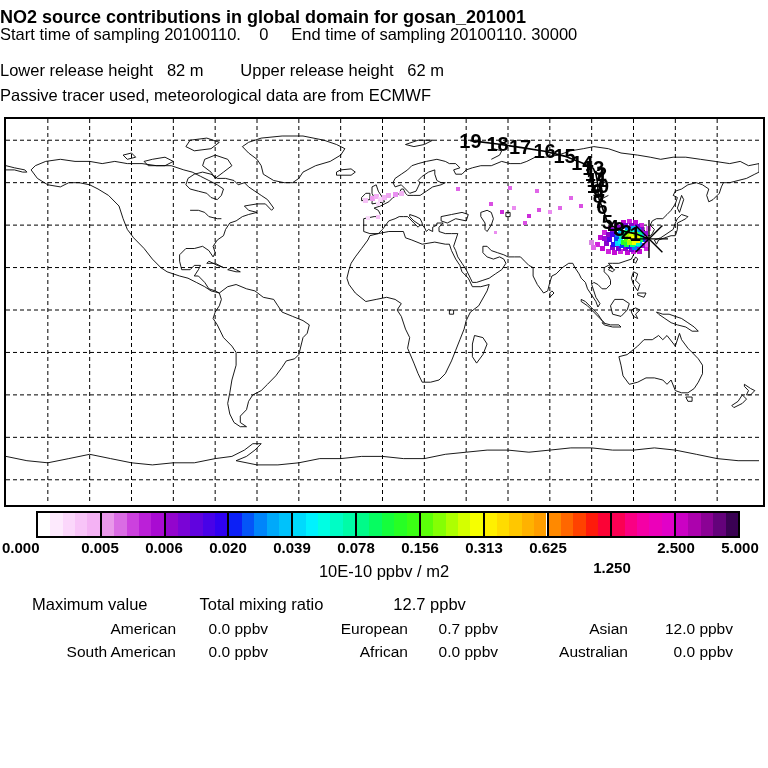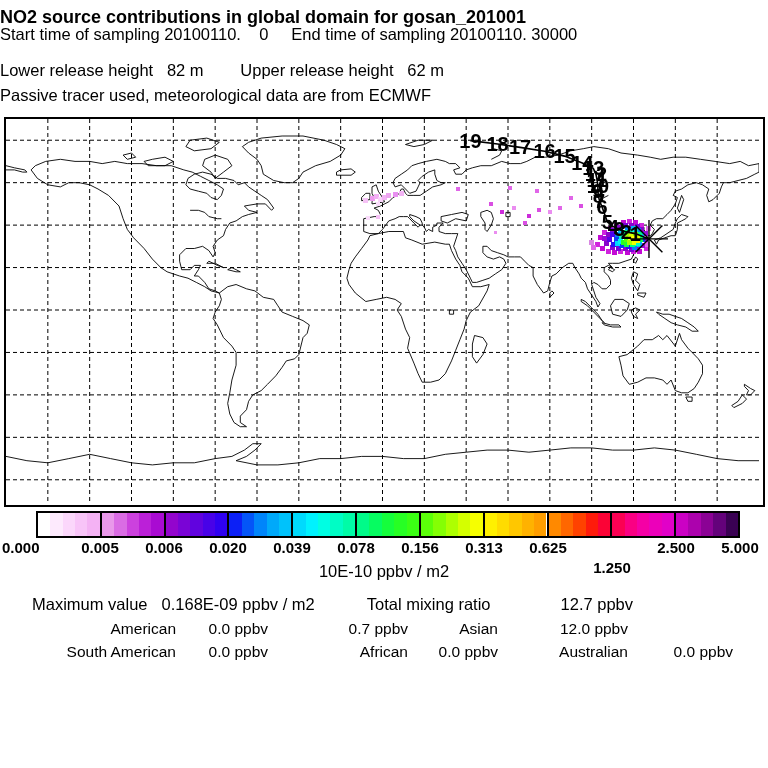--- a/index.html
+++ b/index.html
@@ -332,27 +332,27 @@
     <span class="tick" style="left: 484px; transform: translateX(-50%);">0.313</span>
     <span class="tick" style="left: 548px; transform: translateX(-50%);">0.625</span>
     <span class="tick" style="left: 612px; transform: translateX(-50%); margin-top: 20px;">1.250</span>
     <span class="tick" style="left: 676px; transform: translateX(-50%);">2.500</span>
     <span class="tick" style="left: 740px; transform: translateX(-50%);">5.000</span>
   </div>
 <div id="unit-line">10E-10 ppbv / m2</div>
 
 <div id="stats-row1">
   <span class="s1a">Maximum value</span>
-  <span class="s1b">0.168E-09 ppbv / m2</span>
   <span class="s1c">Total mixing ratio</span>
   <span class="s1d">12.7 ppbv</span>
 </div>
 <div id="stats-row2" class="regrid">
     <div>American</div>
     <div>0.0 ppbv</div>
+    <div>European</div>
     <div>0.7 ppbv</div>
     <div>Asian</div>
     <div>12.0 ppbv</div>
   </div>
 <div id="stats-row3" class="regrid">
     <div>South American</div>
     <div>0.0 ppbv</div>
     <div>African</div>
     <div>0.0 ppbv</div>
     <div>Australian</div>

